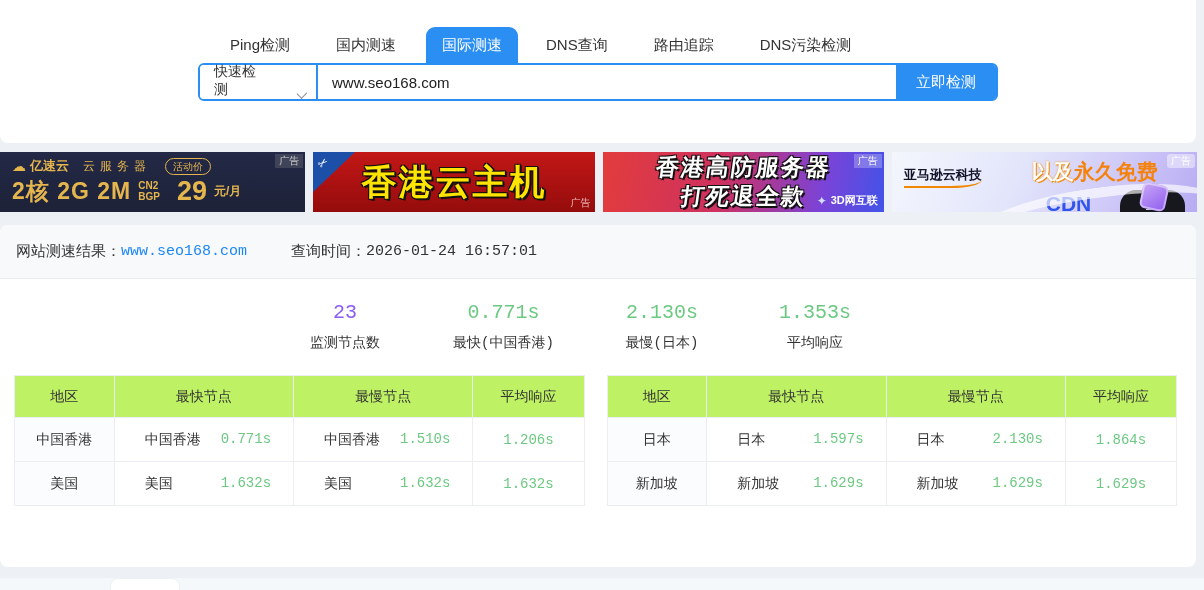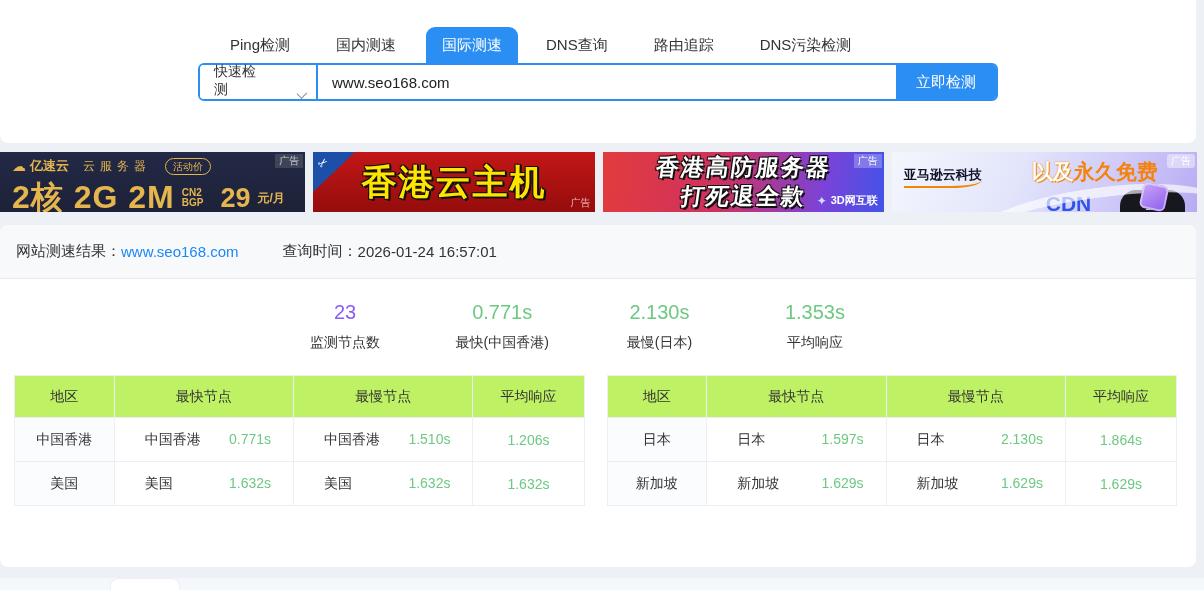--- a/index.html
+++ b/index.html
@@ -48,21 +48,21 @@
     padding:0 4px; color:#ccc; background:rgba(120,120,130,.35); z-index:3;
   }
   
   .ad-ysy { background:linear-gradient(180deg,#232946,#1d2238); color:#e5b54e; padding:5px 12px 4px; }
   .ad-ysy .r1 { display:flex; align-items:center; gap:14px; font-size:13px; }
   .ad-ysy .brand { display:flex; align-items:center; gap:4px; font-weight:bold; }
   .ad-ysy .cloud { font-size:14px; }
   .ad-ysy .prod { letter-spacing:5px; font-size:12px; }
   .ad-ysy .tag { font-size:10px; border:1px solid #e5b54e; border-radius:9px; padding:0 7px; line-height:15px; }
   .ad-ysy .r2 { display:flex; align-items:center; gap:7px; margin-top:1px; font-weight:bold; }
-  .ad-ysy .spec { font-size:32px; letter-spacing:1px; }
+  .ad-ysy .spec { font-size:23px; letter-spacing:1px; }
   .ad-ysy .spec2 { font-size:10px; line-height:1.05; font-weight:bold; }
   .ad-ysy .price { font-size:27px; margin-left:10px; }
   .ad-ysy .unit { font-size:12px; }
   
   .ad-hk { background:linear-gradient(180deg,#c31717,#950c0c); display:flex; align-items:center; justify-content:center; }
   .ad-hk .big {
     font-size:35px; font-weight:bold; color:#ffe400; letter-spacing:2px;
     text-shadow:2px 2px 0 #111,-1px -1px 0 #111,1px -1px 0 #111,-1px 1px 0 #111,2px 0 0 #111;
   }
   .ad-hk .corner { position:absolute; top:0; left:0; width:0; height:0; border-top:40px solid #1b4fa8; border-right:42px solid transparent; }
@@ -88,21 +88,21 @@
   .ad-aws .free-prefix { color:#fff; text-shadow:0 0 2px #f08804,1px 1px 0 #f08804; }
   .ad-aws .free { color:#f5820b; }
   .ad-aws .r2 { display:flex; align-items:center; gap:18px; margin-top:2px; margin-left:142px; }
   .ad-aws .cdn { font-size:21px; font-weight:bold; color:#2f54eb; }
   .ad-aws .cta { background:#17181d; color:#fff; font-size:14px; border:none; border-radius:16px; padding:6px 20px; cursor:pointer; font-family:inherit; }
   .ad-aws .ad-badge { background:rgba(255,255,255,.45); color:#fff; border-radius:3px; }
   .ad-aws .cube { position:absolute; right:30px; bottom:2px; width:26px; height:26px; border-radius:6px;
     background:linear-gradient(135deg,#c9a8f5,#8e5cf0); box-shadow:0 0 0 2px rgba(255,255,255,.45) inset; transform:rotate(12deg); z-index:2; }
 
   
-  .result-card { margin-top:13px; height:342px; border-radius:8px; }
+  .result-card { margin-top:13px; height:342px; border-radius:8px;font-family:Liberation Mono, monospace; }
   .result-head {
     height:54px; background:#f7f9fb; border-bottom:1px solid #e7eaef; border-radius:8px 8px 0 0;
     display:flex; align-items:center; padding-left:16px; font-size:15px;
   }
   .result-head .url { color:var(--link); margin-right:44px; cursor:pointer; text-decoration:none; }
   .stats { display:flex; justify-content:space-between; width:560px; margin:22px 0 0 300px; }
   .stat { text-align:center; min-width:90px; }
   .stat .v { font-size:20px; color:var(--green); }
   .stat .v.dark { color:#8b5cf6; }
   .stat .lb { font-size:14px; color:#333; margin-top:10px; }

